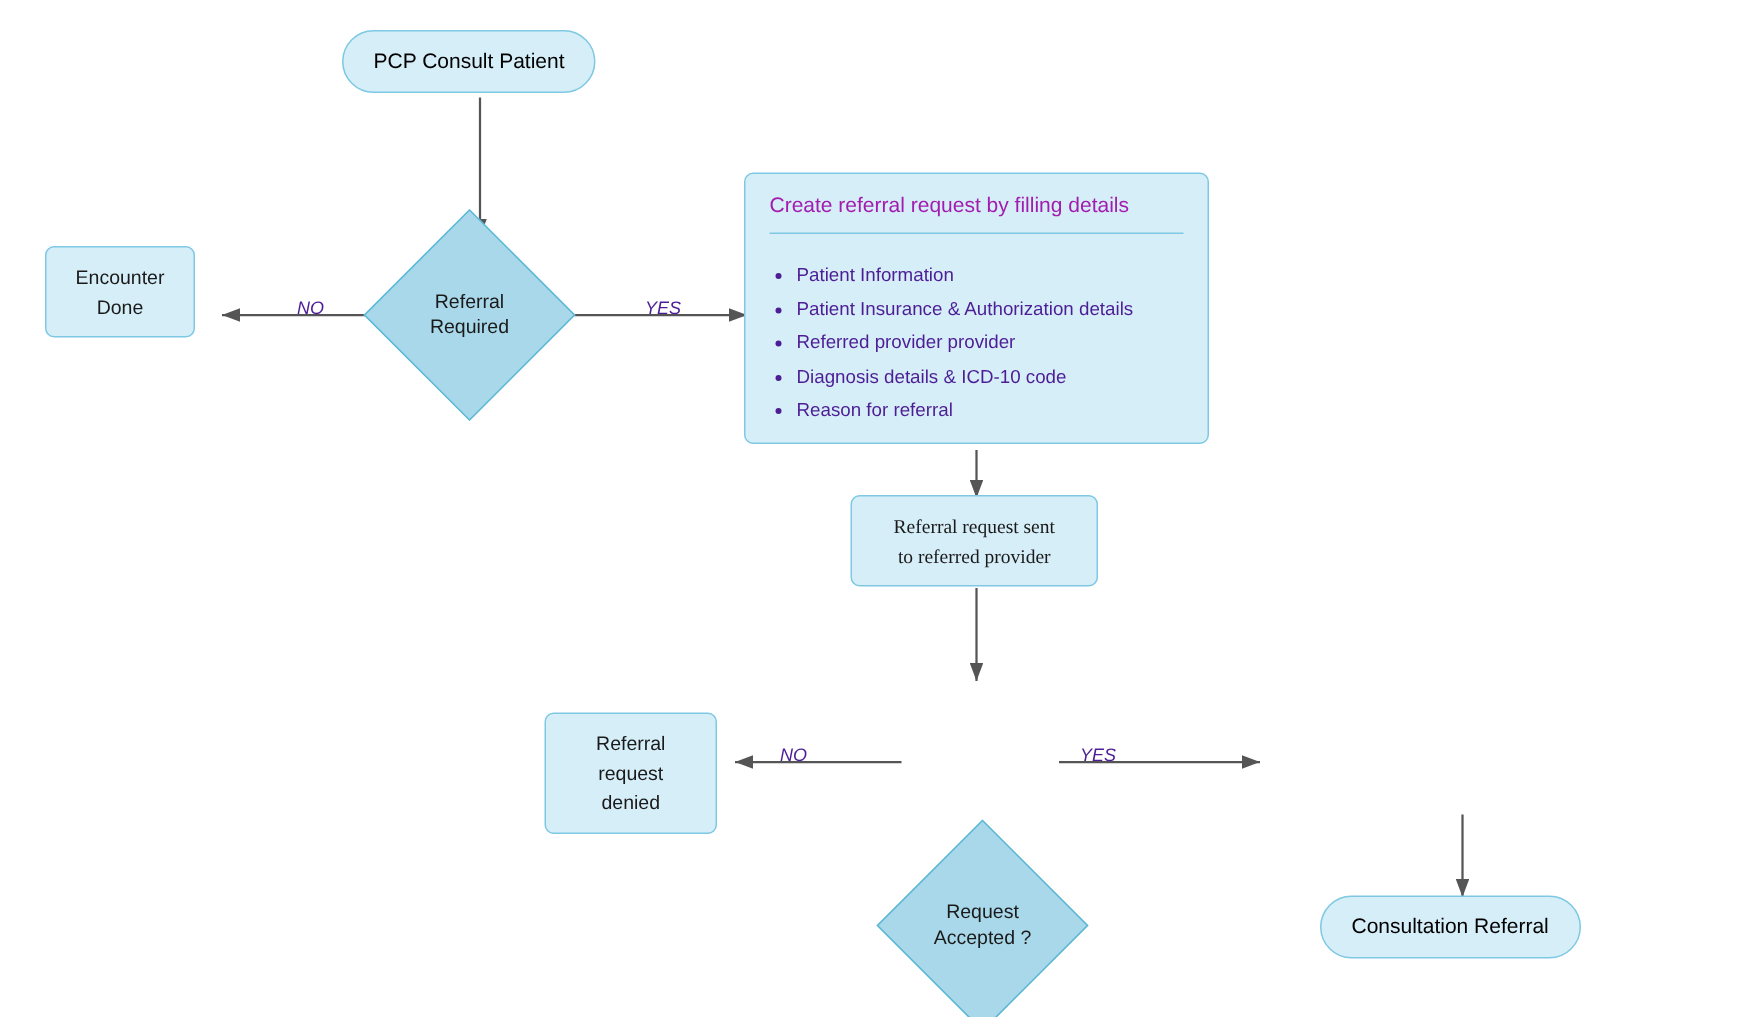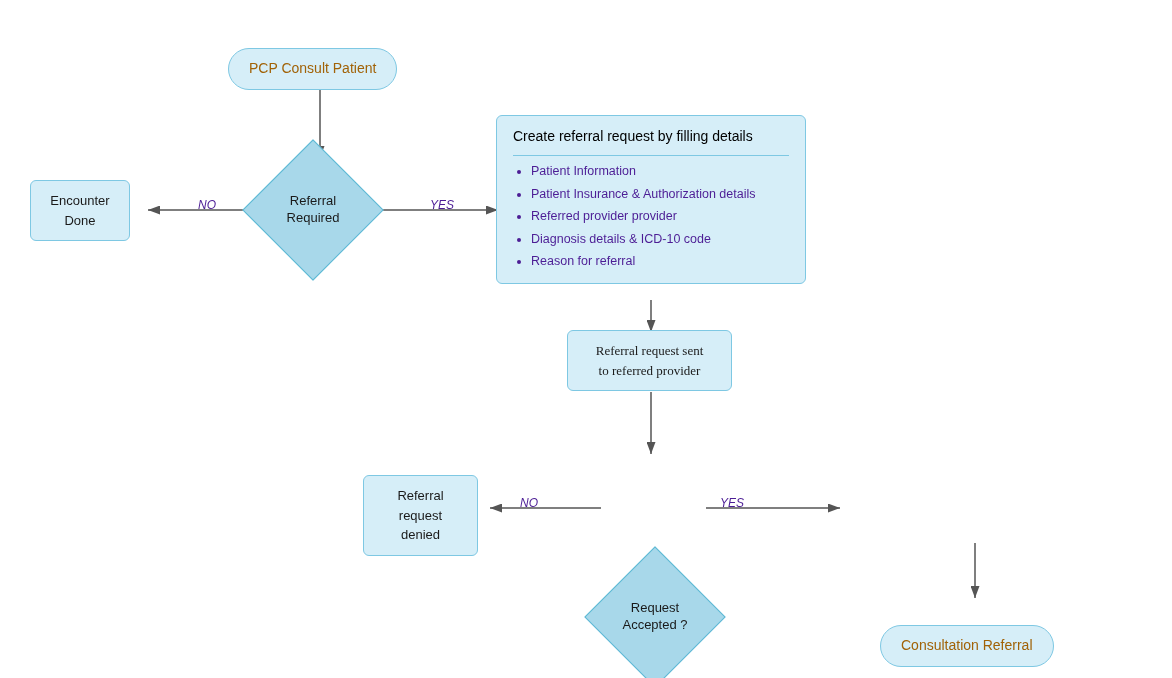--- a/index.html
+++ b/index.html
@@ -35,23 +35,22 @@
       justify-content: center;
       text-align: center;
     }
 
     .rounded-rect {
       border-radius: 30px;
       border: 1.5px solid #7ec8e3;
       background: #d6eef8;
       padding: 10px 20px;
       font-size: 14px;
-      color: #a16207;
+      color: #000000;
       line-height: 1.4;
-      margin-top: 28px;
     }
 
     .rect {
       border-radius: 6px;
       border: 1.5px solid #7ec8e3;
       background: #d6eef8;
       padding: 10px 16px;
       font-size: 13px;
       color: #1a1a1a;
       line-height: 1.5;
@@ -90,37 +89,37 @@
       position: absolute;
       font-size: 12px;
       color: #4c1d95;
       font-weight: 500;
       font-style: italic;
     }
 
     
     #node-pcp { left: 228px; top: 20px; }
     #node-referral-required { left: 258px; top: 155px; }
-    #node-encounter-done { left: 30px; top: 180px; }
+    #node-encounter-done { left: 30px; top: 164px; }
     #node-create-referral { left: 496px; top: 115px; }
     #node-referral-sent { left: 567px; top: 330px; }
     #node-request-accepted { left: 600px; top: 452px; }
     #node-referral-denied { left: 363px; top: 475px; }
     #node-book-appointment { left: 840px; top: 465px; }
     #node-consultation { left: 880px; top: 597px; }
 
     .create-referral-box {
       width: 310px;
     }
 
     .create-referral-box .title {
       font-size: 14px;
       font-weight: normal;
-      color: #000000;
-      margin-bottom: 4px;
+      color: #a21caf;
+      margin-bottom: 16px;
       padding-bottom: 8px;
       border-bottom: 1px solid #7ec8e3;
     }
 
     .create-referral-box ul {
       list-style: disc;
       padding-left: 18px;
       font-size: 12.5px;
       color: #4c1d95;
       line-height: 1.8;

